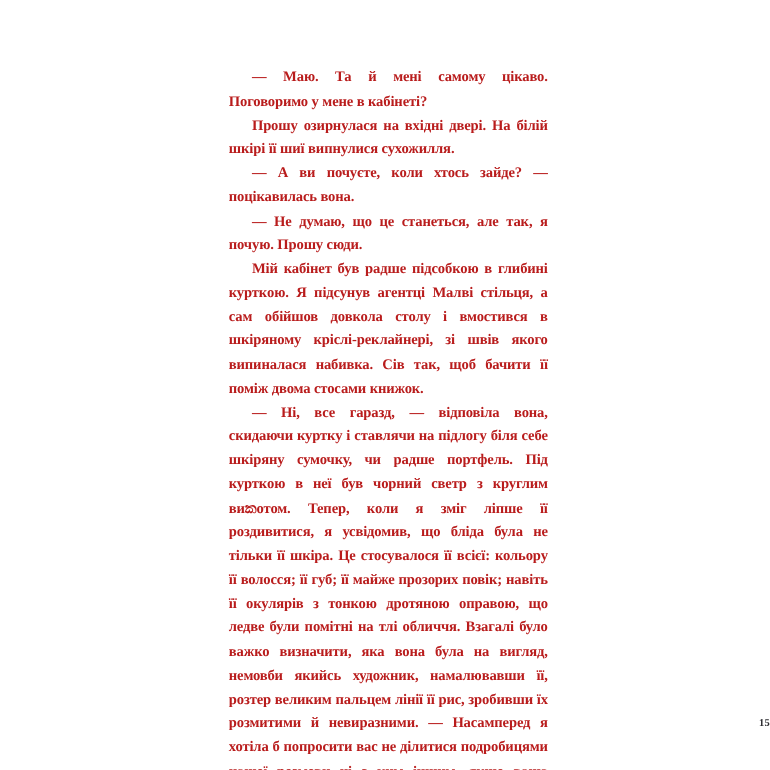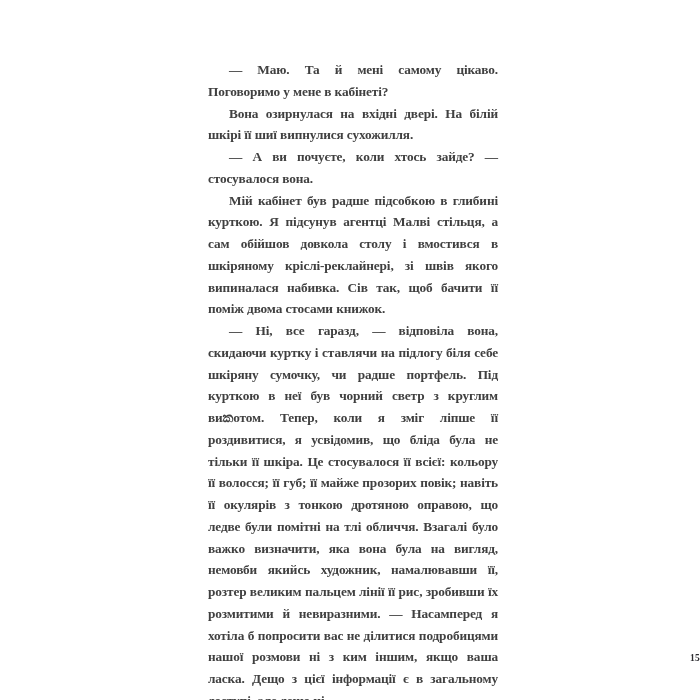--- a/index.html
+++ b/index.html
@@ -25,21 +25,21 @@
     left: 208px;
     top: 59px;
     width: 290px;
   }
   .para {
     margin: 0;
     text-align: justify;
     text-indent: 21px;
     font-size: 13.3px;
     line-height: 21.75px;
-    color: #404040;
+    color: #b91c1c;
     font-weight: 600;
     letter-spacing: -0.01em;
     word-spacing: 0.005em;
     -webkit-font-smoothing: antialiased;
     hyphens: none;
   }
   .para:last-child {
     text-align: justify;
   }
   .para.last-line-natural {
@@ -58,21 +58,22 @@
     letter-spacing: 0.02em;
   }
 </style>
 </head>
 <body>
 
 <div class="page">
 
   <div class="text-column">
     <p class="para last-line-natural">— Маю. Та й мені самому цікаво. Поговоримо у мене в кабінеті?</p>
-    <p class="para last-line-natural">Вона озирнулася на вхідні двері. На білій шкірі її шиї випнулися сухожилля.</p>
-    <p class="para last-line-natural">— А ви почуєте, коли хтось зайде? — стосувалося вона.</p>
+    <p class="para last-line-natural">Прошу озирнулася на вхідні двері. На білій шкірі її шиї випнулися сухожилля.</p>
+    <p class="para last-line-natural">— А ви почуєте, коли хтось зайде? — поцікавилась вона.</p>
+    <p class="para last-line-natural">— Не думаю, що це станеться, але так, я почую. Прошу сюди.</p>
     <p class="para last-line-natural">Мій кабінет був радше підсобкою в глибині курткою. Я підсунув агентці Малві стільця, а сам обійшов довкола столу і вмостився в шкіряному кріслі-реклайнері, зі швів якого випиналася набивка. Сів так, щоб бачити її поміж двома стосами книжок.</p>
     <p class="para last-line-natural">— Ні, все гаразд, — відповіла вона, скидаючи куртку і ставлячи на підлогу біля себе шкіряну сумочку, чи радше портфель. Під курткою в неї був чорний светр з круглим виකотом. Тепер, коли я зміг ліпше її роздивитися, я усвідомив, що бліда була не тільки її шкіра. Це стосувалося її всієї: кольору її волосся; її губ; її майже прозорих повік; навіть її окулярів з тонкою дротяною оправою, що ледве були помітні на тлі обличчя. Взагалі було важко визначити, яка вона була на вигляд, немовби якийсь художник, намалювавши її, розтер великим пальцем лінії її рис, зробивши їх розмитими й невиразними. — Насамперед я хотіла б попросити вас не ділитися подробицями нашої розмови ні з ким іншим, якщо ваша ласка. Дещо з цієї інформації є в загальному доступі, але дещо ні.</p>
   </div>
 
   <div class="folio">15</div>
 
 </div>
 
 </body></html>

